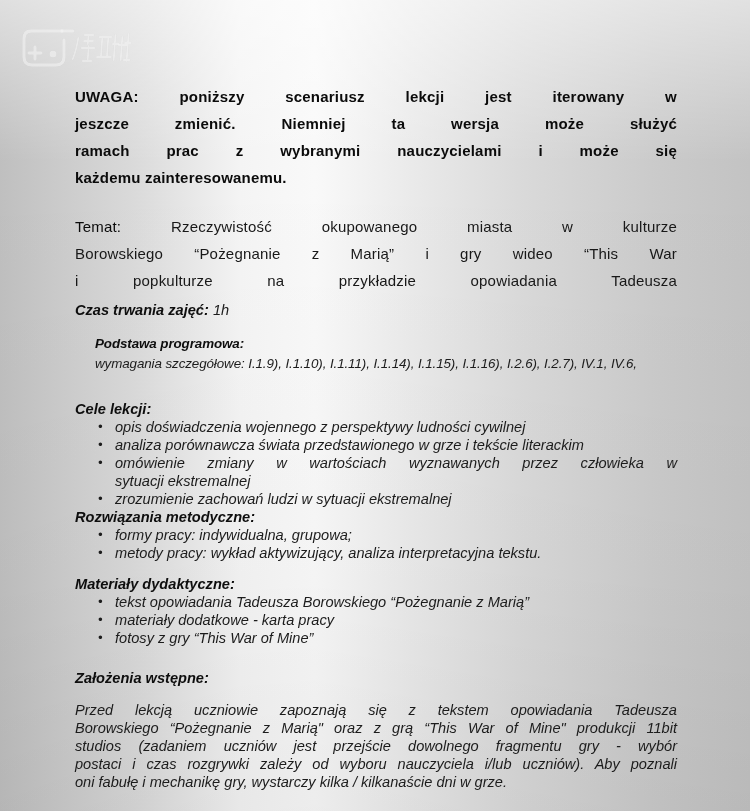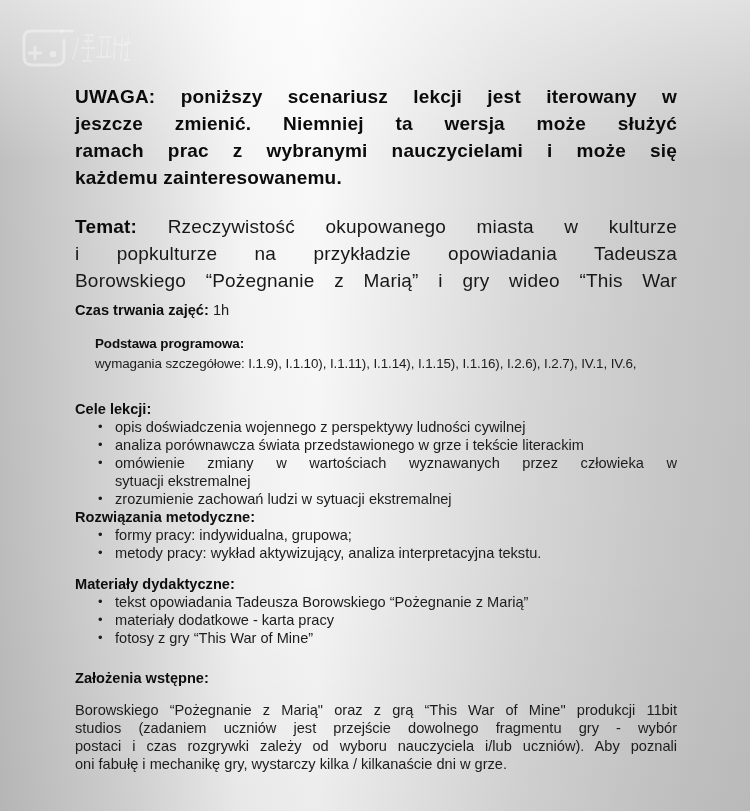--- a/index.html
+++ b/index.html
@@ -17,25 +17,25 @@
     position:absolute; left:16px; top:13px; width:118px; height:60px;
     opacity:0.55; filter:drop-shadow(0.6px 0.8px 0 rgba(110,110,110,0.45));
   }
 
   .content { position:absolute; left:75px; top:0; width:602px; color:#1c1c1c; }
 
   .jline { text-align:justify; text-align-last:justify; }
   .jline.last { text-align-last:left; white-space:nowrap; }
   .pline { white-space:nowrap; }
 
-  .big { font-size:19px; line-height:27px; font-weight:700; color:#0b0b0b; letter-spacing:0.2px; }
+  .big { font-size:15px; line-height:27px; font-weight:700; color:#0b0b0b; letter-spacing:0.2px; }
   .topic { font-weight:400; color:#181818; }
-  .topic b { font-weight:700; color:#0b0b0b; }
+  .topic b { font-weight:400; color:#0b0b0b; }
 
-  .body-sz { font-size:14.6px; line-height:20px; }
+  .body-sz { font-size:14.6px; line-height:20px;font-style:italic; }
   .heading { font-weight:700; color:#0e0e0e; }
 
   #notice      { margin-top:83px; }
   #topic       { margin-top:22px; }
   #duration    { margin-top:6px; }
   #curriculum  { margin-top:14px; }
   #curriculum .pline { font-size:13.4px; letter-spacing:-0.1px;margin-left:20px; }
   #goals       { margin-top:26px; line-height:18px; }
   #methods     { margin-top:0; line-height:18px; }
   #materials   { margin-top:13px; line-height:18px; }
@@ -72,22 +72,22 @@
     <div id="notice" class="big">
         <div class="jline">UWAGA: poniższy scenariusz lekcji jest iterowany w</div>
         <div class="jline">jeszcze zmienić. Niemniej ta wersja może służyć</div>
         <div class="jline">ramach prac z wybranymi nauczycielami i może się</div>
         <div class="jline last">każdemu zainteresowanemu.</div>
       </div>
 
     <div id="topic" class="big topic">
       <div class="jline"><b>Temat:</b><span> Rzeczywistość okupowanego miasta w kulturze</span></div>
       <div>
+          <div class="jline">Borowskiego “Pożegnanie z Marią” i gry wideo “This War</div>
           <div class="jline">i popkulturze na przykładzie opowiadania Tadeusza</div>
-          <div class="jline">Borowskiego “Pożegnanie z Marią” i gry wideo “This War</div>
         </div>
     </div>
 
     <div id="duration" class="body-sz pline">
       <b class="heading">Czas trwania zajęć:</b><span> 1h</span>
     </div>
 
     <div id="curriculum" class="body-sz">
       <div class="heading pline">Podstawa programowa:</div>
       <div>
@@ -166,20 +166,21 @@
             </div>
           </div>
         </div>
     </div>
 
     <div id="assumptions" class="body-sz">
       <div class="heading pline">Założenia wstępne:</div>
     </div>
 
     <div id="intro" class="body-sz">
+        <div class="jline">Przed lekcją uczniowie zapoznają się z tekstem opowiadania Tadeusza</div>
         <div class="jline">Borowskiego “Pożegnanie z Marią" oraz z grą “This War of Mine" produkcji 11bit</div>
         <div class="jline">studios (zadaniem uczniów jest przejście dowolnego fragmentu gry - wybór</div>
         <div class="jline">postaci i czas rozgrywki zależy od wyboru nauczyciela i/lub uczniów). Aby poznali</div>
         <div class="jline last">oni fabułę i mechanikę gry, wystarczy kilka / kilkanaście dni w grze.</div>
       </div>
 
   </div>
 </div>
 
 </body></html>

